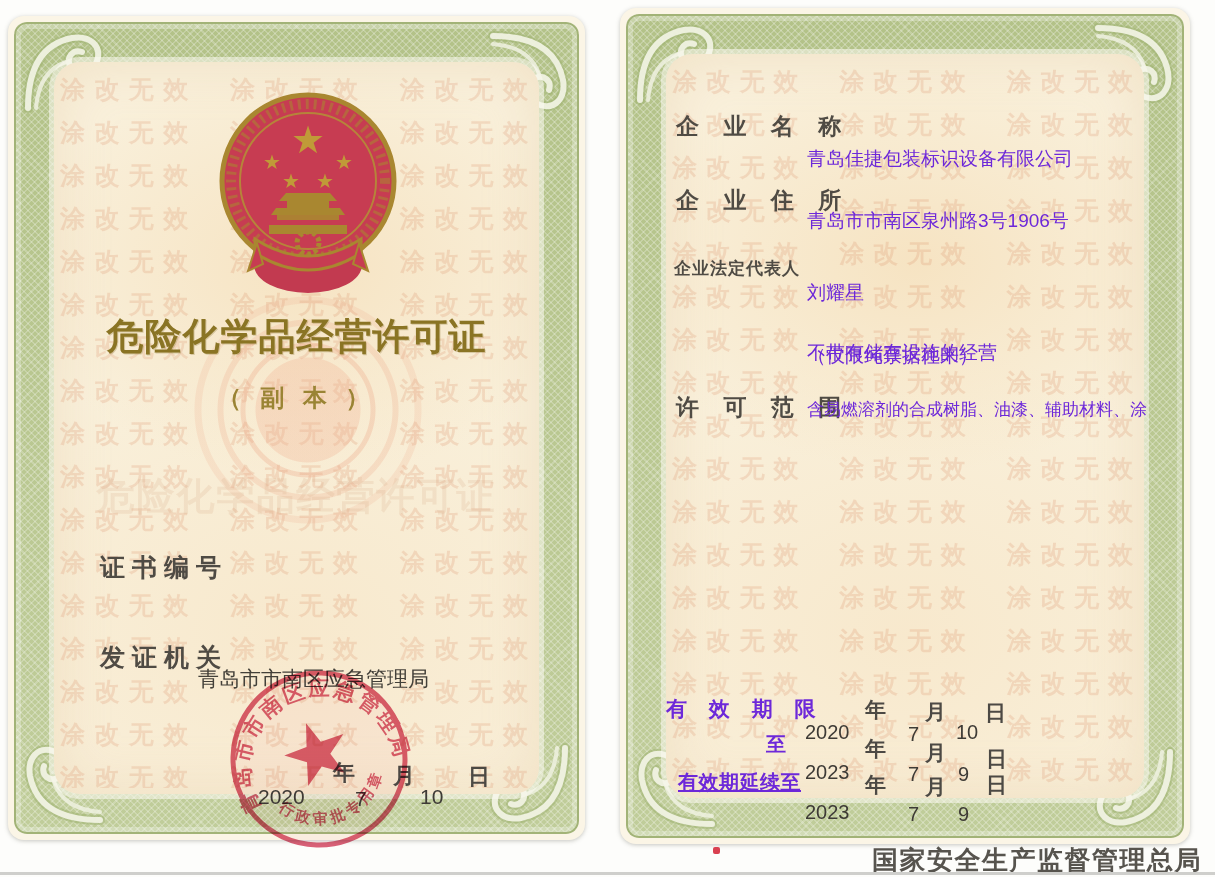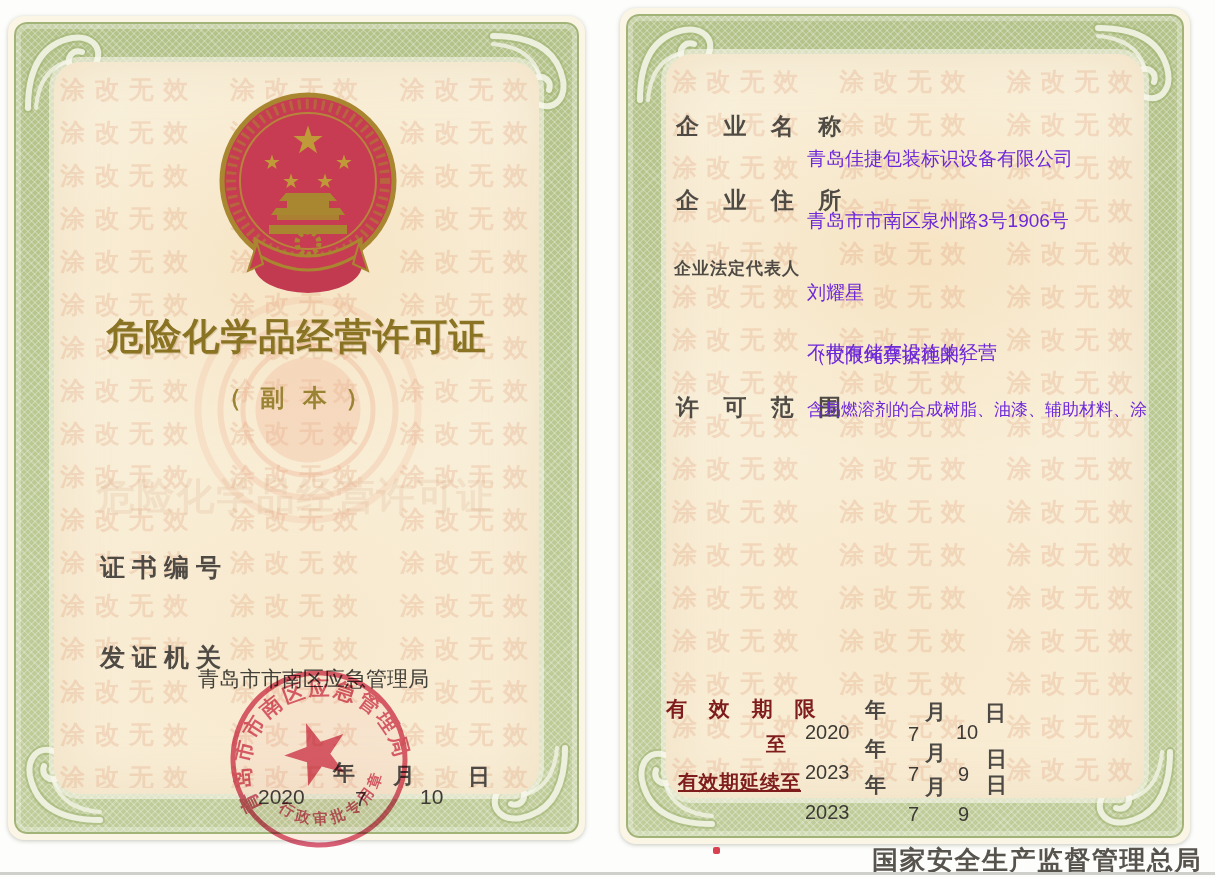--- a/index.html
+++ b/index.html
@@ -57,21 +57,21 @@
   .ghost-title{left:0;right:0;top:455px;text-align:center;font-size:38px;font-weight:bold;color:rgba(214,168,136,.20);letter-spacing:2px;z-index:1;}
   .field-label-l{font-size:25px;font-weight:bold;color:#4f4b44;letter-spacing:7px;}
   .value-l{font-size:21px;color:#434039;}
   .datechar{font-size:22px;font-weight:bold;color:#4c4944;}
   .dateval{font-size:21px;color:#3e3b36;}
   
   .field-label-r{font-size:23px;font-weight:bold;color:#4f4b44;letter-spacing:9px;white-space:nowrap;}
   .field-label-r.small{font-size:17px;letter-spacing:1px;}
   .value-r{font-size:19px;color:#6d28d9;white-space:nowrap;}
   .value-r.small{font-size:17px;}
-  .v-label{font-size:21px;font-weight:bold;color:#7f1d1d;letter-spacing:8px;white-space:nowrap;}
+  .v-label{font-size:21px;font-weight:bold;color:#6d28d9;letter-spacing:8px;white-space:nowrap;}
   .v-label.tight{letter-spacing:0.5px;font-size:20px;}
   .v-char{font-size:21px;font-weight:bold;color:#4c4944;}
   .v-num{font-size:20px;color:#3e3b36;}
   #stamp{
     left:216px;top:648px;width:190px;height:190px;
     transform:rotate(-20deg);mix-blend-mode:multiply;opacity:.92;z-index:3;
   }
   #emblem{left:205px;top:73px;width:190px;height:208px;z-index:2;}
   #footer-text{left:872px;top:843px;font-size:26px;font-weight:bold;color:#57544e;letter-spacing:1.5px;z-index:4;}
   #red-dot{left:713px;top:847px;width:7px;height:7px;background:#d94050;border-radius:2px;z-index:4;}

